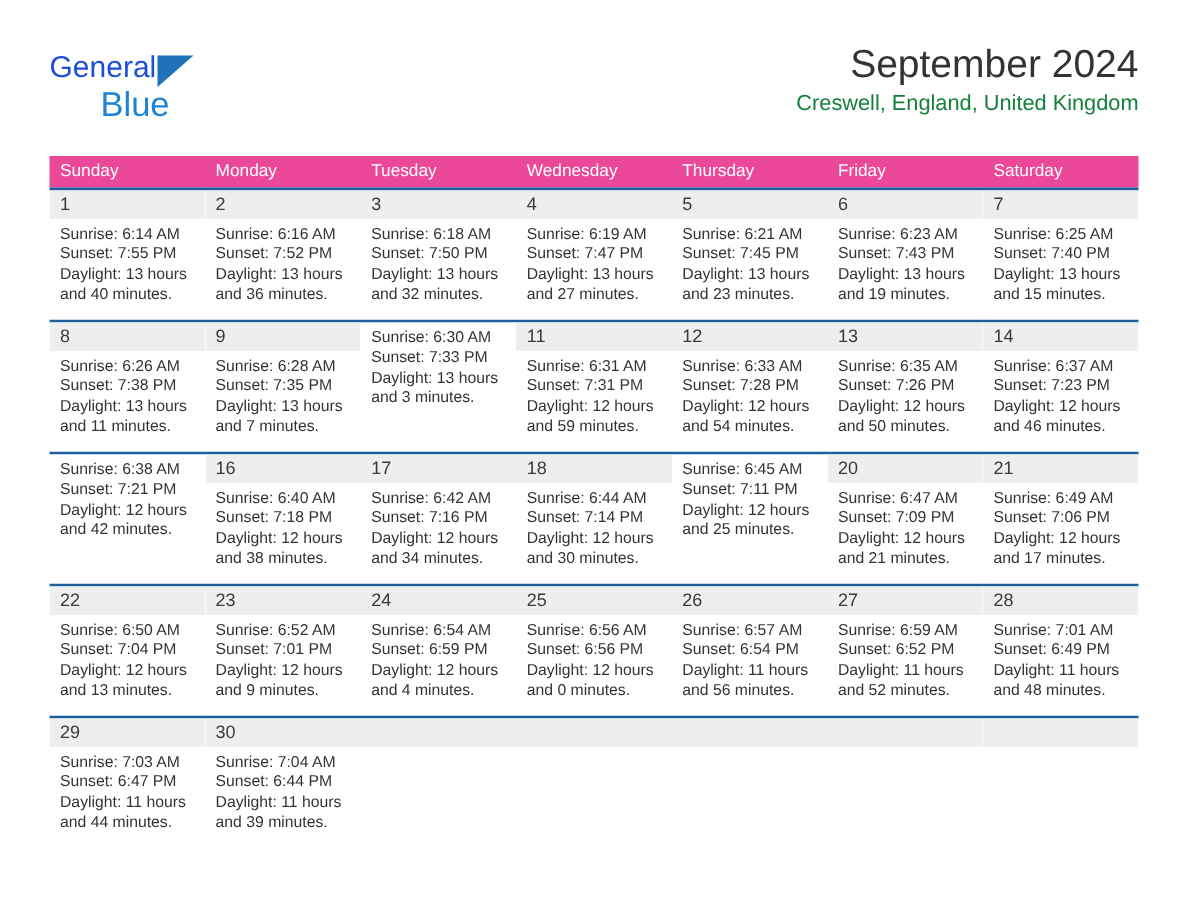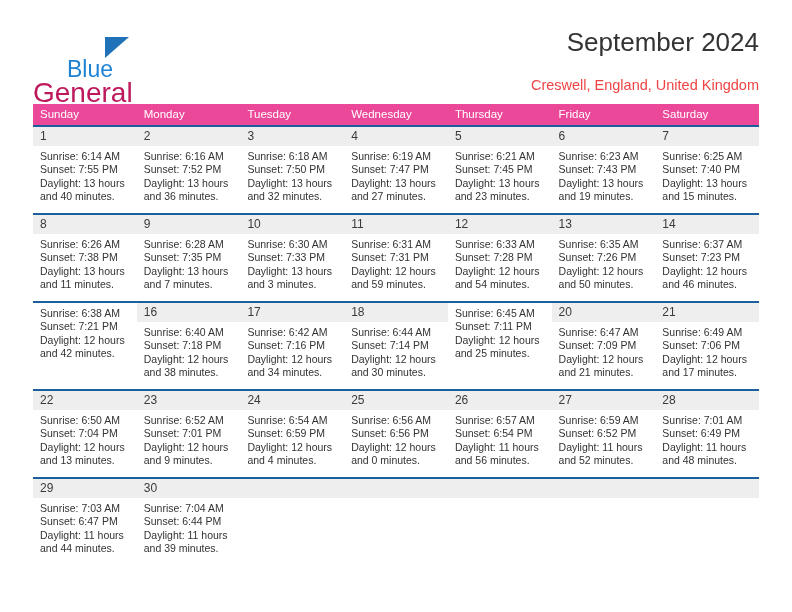--- a/index.html
+++ b/index.html
@@ -35,26 +35,25 @@
     position: absolute;
     left: 0;
     top: 6px;
     width: 230px;
     height: 60px;
   }
   .logo-general {
     position: absolute;
     left: 0;
     top: 0;
-    font-size: 28px;
+    font-size: 20px;
     letter-spacing: 0px;
-    color: #be185d;
+    color: #1d4ed8;
     font-family: "Liberation Sans", sans-serif;
     line-height: 26px;
-    margin-top: 48px;
   }
   .logo-triangle {
     position: absolute;
     left: 72px;
     top: 5px;
     width: 0;
     height: 0;
     border-top: 21px solid #1f72b8;
     border-right: 24px solid transparent;
   }
@@ -75,23 +74,23 @@
     text-align: right;
   }
   .cal-title {
     font-size: 26px;
     color: #333333;
     line-height: 32px;
     white-space: nowrap;
   }
   .cal-subtitle {
     font-size: 14.5px;
-    color: #ef4444;
+    color: #15803d;
     line-height: 20px;
-    margin-top: 17px;
+    margin-top: 1px;
     white-space: nowrap;
   }
 
   
   .calendar {
     position: absolute;
     left: 33px;
     top: 104px;
     width: 726px;
   }
@@ -262,21 +261,20 @@
           <div class="day-cell">
             <div class="day-number-band">9</div>
             <div class="day-body">
               <div>Sunrise: 6:28 AM</div>
               <div>Sunset: 7:35 PM</div>
               <div>Daylight: 13 hours</div>
               <div>and 7 minutes.</div>
             </div>
           </div>
           <div class="day-cell">
-            <div class="day-number-band">10</div>
             <div class="day-body">
               <div>Sunrise: 6:30 AM</div>
               <div>Sunset: 7:33 PM</div>
               <div>Daylight: 13 hours</div>
               <div>and 3 minutes.</div>
             </div>
           </div>
           <div class="day-cell">
             <div class="day-number-band">11</div>
             <div class="day-body">

